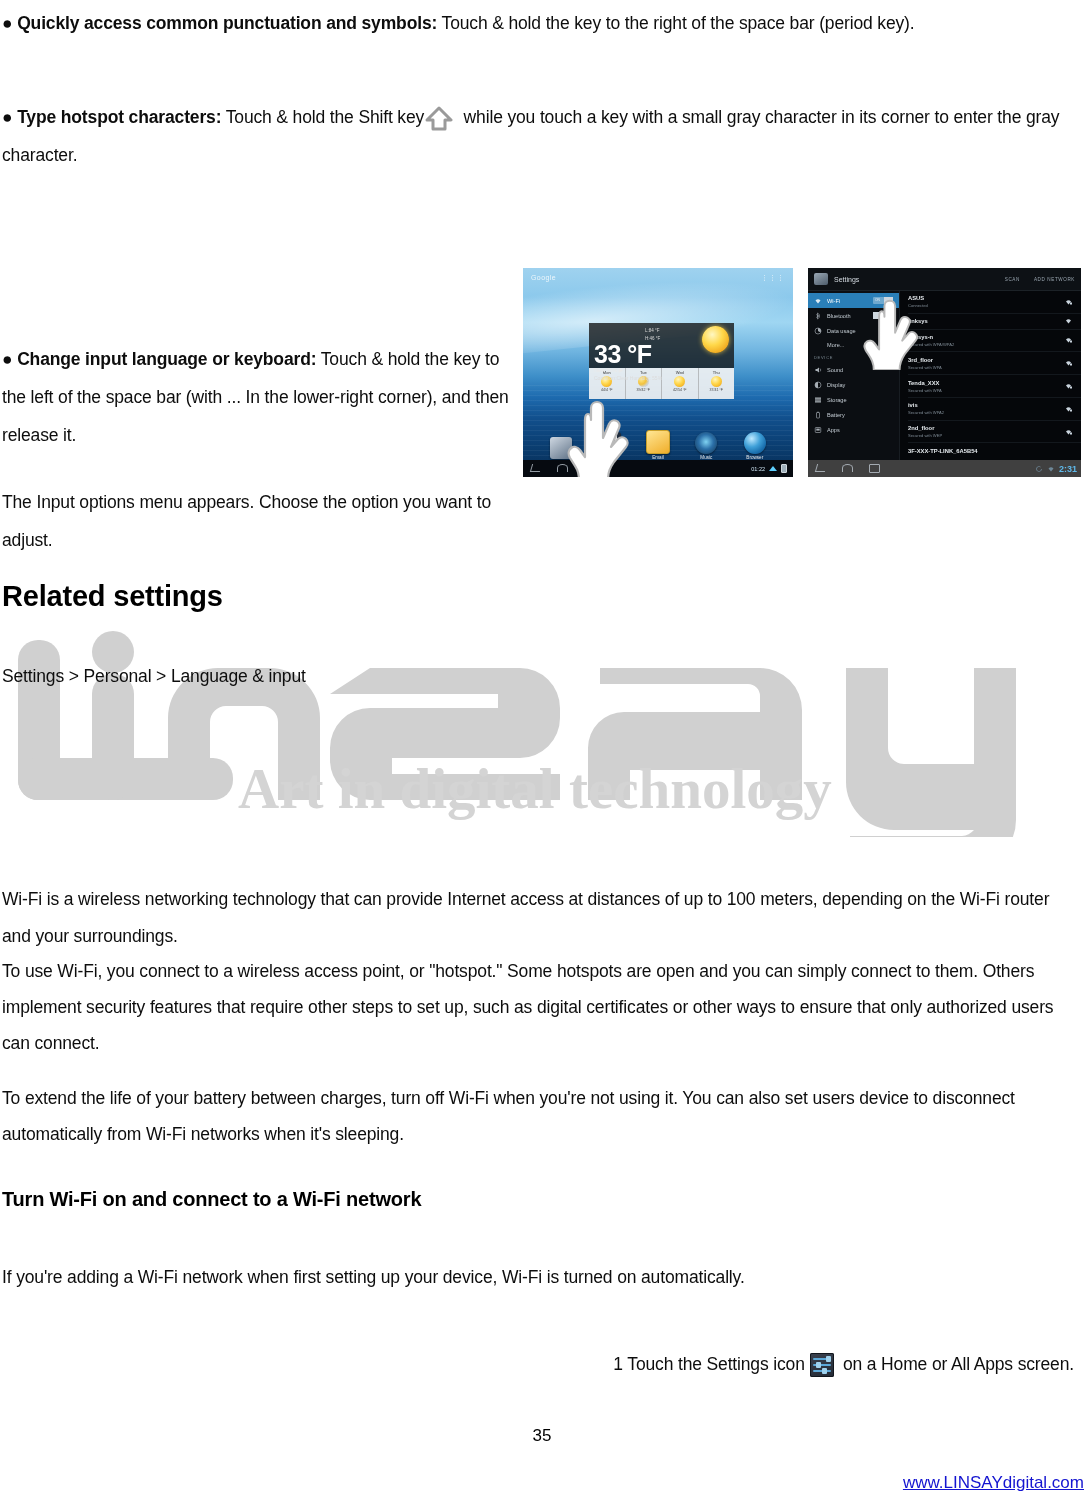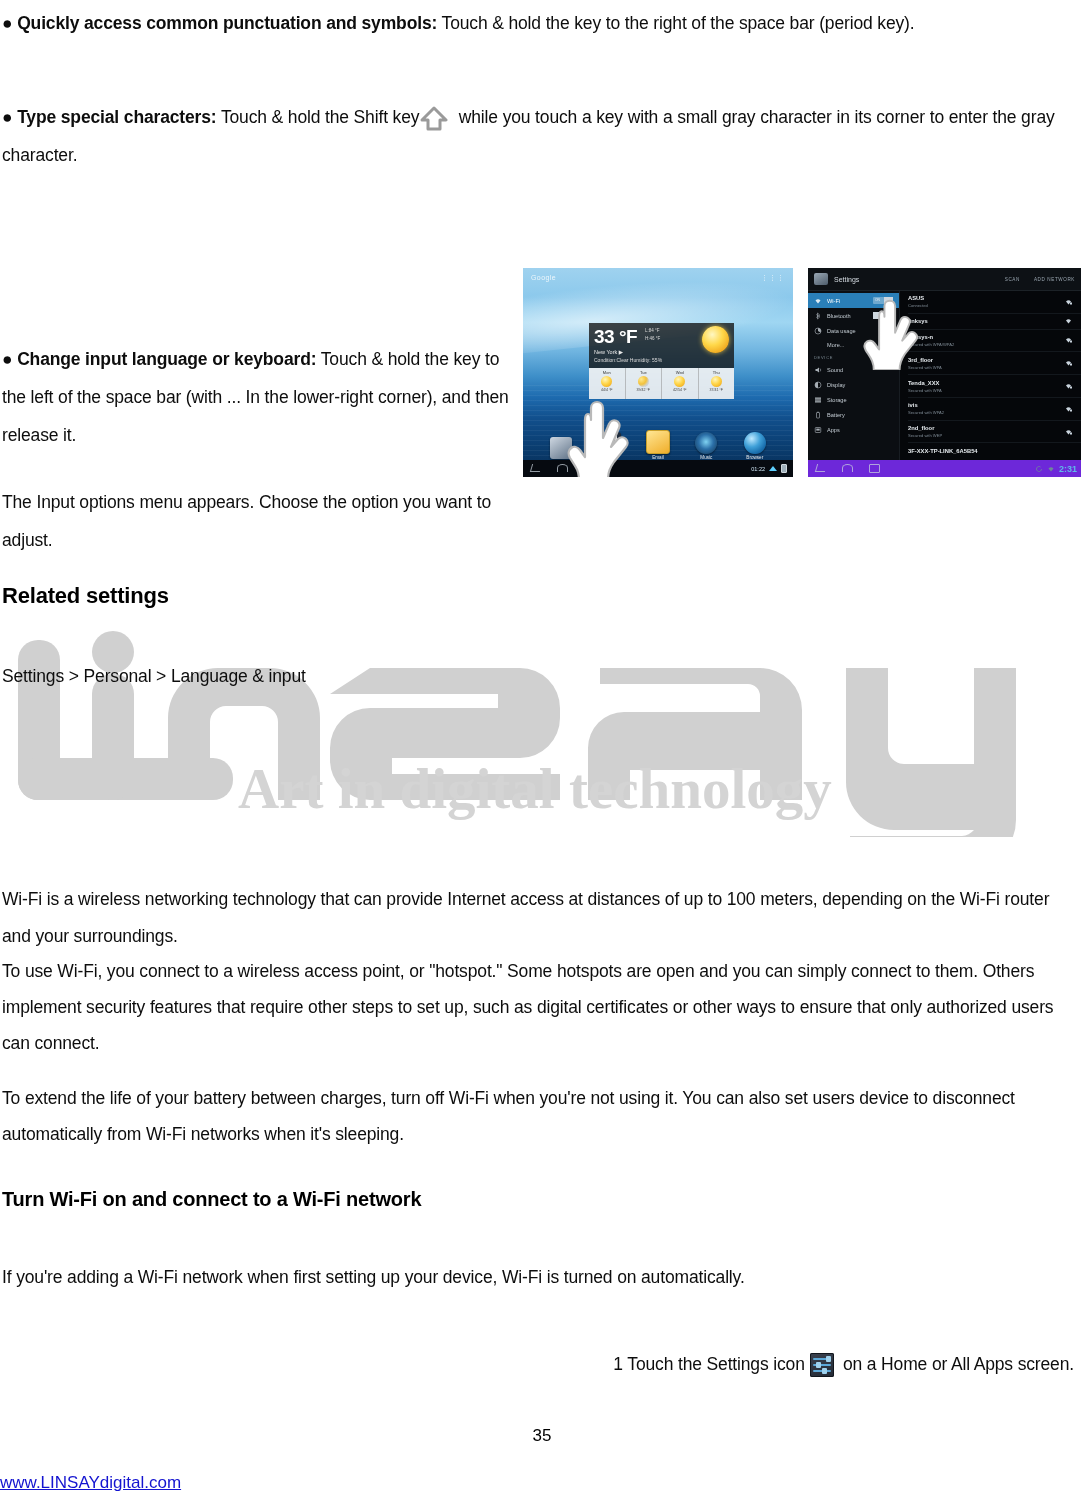--- a/index.html
+++ b/index.html
@@ -43,21 +43,21 @@
     color: #0d0d0d;
     letter-spacing: -0.15px;
   }
   .para b { font-weight: bold; }
 
   .narrow { width: 520px; }
   .full   { width: 1072px; }
 
   .heading {
     position: absolute;
-    font-size: 22px;
+    font-size: 29px;
     font-weight: bold;
     color: #000;
     letter-spacing: -0.2px;
     line-height: 30px;
   }
   .subheading {
     position: absolute;
     font-size: 20px;
     font-weight: bold;
     color: #000;
@@ -152,22 +152,22 @@
     position: absolute; left: 66px; top: 55px; width: 145px;
   }
   .ww-top {
     background: rgba(18,18,18,.78);
     padding: 4px 5px 3px 5px;
     position: relative;
     height: 45px;
     box-sizing: border-box;
   }
   .ww-temp {
-    font-size: 19px; font-weight: bold; color: #fff;
-    line-height: 19px; letter-spacing: -.5px;
+    font-size: 25px; font-weight: bold; color: #fff;
+    line-height: 19px; letter-spacing: -.5px; margin-top: 18px;
   }
   .ww-hl {
     position: absolute; left: 56px; top: 4px;
     font-size: 4.5px; color: #d8d8d8; line-height: 8px;
   }
   .ww-sun {
     position: absolute; right: 5px; top: 3px;
     width: 27px; height: 27px; border-radius: 50%;
     background: radial-gradient(circle at 38% 32%, #fff7c2 0%, #ffd84a 42%, #f0a81e 78%, #d88c10 100%);
     box-shadow: 0 0 5px rgba(255,214,74,.75);
@@ -275,35 +275,35 @@
   .wf-net {
     display: flex; align-items: center; padding: 3.4px 8px 3.4px 0;
     border-bottom: 1px solid #13181d;
   }
   .wf-net-txt { flex: 1; }
   .wf-ssid { font-size: 5.8px; color: #e6ebef; font-weight: bold; line-height: 8px; }
   .wf-sub  { font-size: 4.1px; color: #7e8a94; line-height: 7px; }
   .wf-sig  { width: 9px; height: 8px; flex: none; }
   .wf-nav {
     position: absolute; left: 0; right: 0; bottom: 0; height: 17px;
-    background: #6d28d9; display: flex; align-items: center;
+    background: #404040; display: flex; align-items: center;
   }
   .wf-clock {
     margin-left: auto; padding-right: 4px; display: flex; align-items: center; gap: 4px;
     font-size: 9px; color: #5fb8e8; font-weight: bold;
   }
 
   
   #page-number {
     position: absolute; left: 0; right: 0; top: 1426px;
     text-align: center; font-size: 17px; color: #000;
   }
   #footer-link {
     position: absolute; left: 0; right: 0; top: 1473px;
-    text-align: left; font-size: 17px;
+    text-align: right; font-size: 17px;
     color: #1414d0; text-decoration: underline;
   }
 </style>
 </head>
 <body>
 
 <div id="watermark">
   <svg width="1084" height="215" viewBox="0 0 1084 215" xmlns="http://www.w3.org/2000/svg">
     <g fill="#d0d0d0">
 
@@ -325,21 +325,21 @@
   </svg>
 </div>
 
 <div id="content">
 
   <div class="para full" style="left:2px; top:4px;">
     <b>● Quickly access common punctuation and symbols:</b><span> Touch &amp; hold the key to the right of the space bar (period key).</span>
   </div>
 
   <div class="para full" style="left:2px; top:98px;">
-    <b>● Type special characters:</b><span> Touch &amp; hold the Shift key</span><span class="shift-key"><svg viewBox="0 0 30 26" width="30" height="26">
+    <b>● Type hotspot characters:</b><span> Touch &amp; hold the Shift key</span><span class="shift-key"><svg viewBox="0 0 30 26" width="30" height="26">
           <path d="M15 2 L27 14 H21 V23 H9 V14 H3 Z" fill="none" stroke="#9a9a9a" stroke-width="3" stroke-linejoin="round"></path>
         </svg></span>&nbsp;&nbsp;<span>while you touch a key with a small gray character in its corner to enter the gray character.</span>
   </div>
 
 
   <div class="para narrow" style="left:2px; top:340px;">
     <b>● Change input language or keyboard:</b><span> Touch &amp; hold the key to the left of the space bar (with ... In the lower-right corner), and then release it.</span>
   </div>
 
   <div class="para narrow" style="left:2px; top:483px;">The Input options menu appears. Choose the option you want to adjust.</div>

